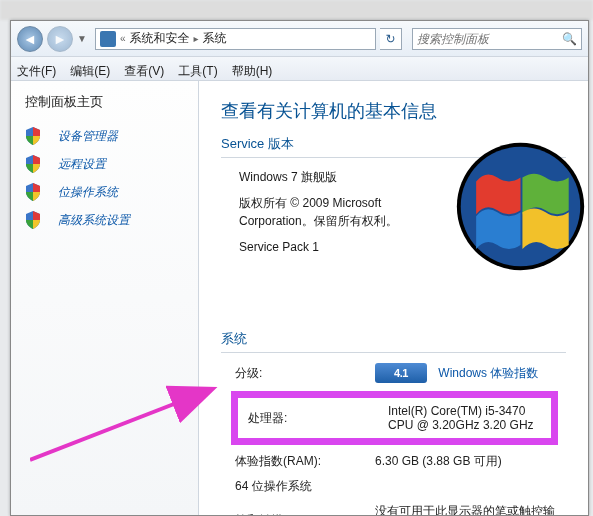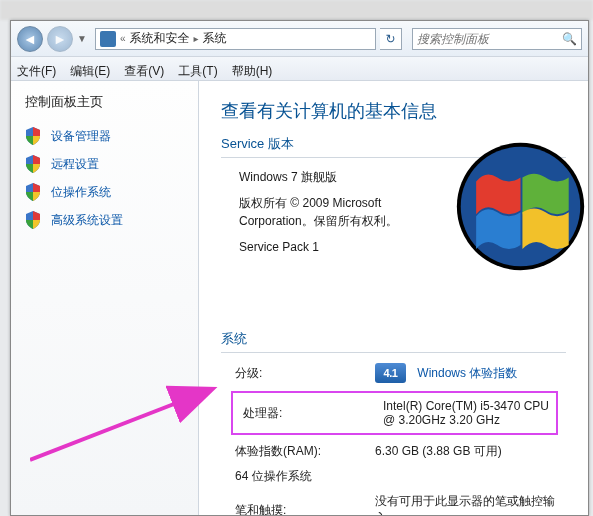--- a/index.html
+++ b/index.html
@@ -18,38 +18,38 @@
   .searchwrap { width:170px; height:22px; border:1px solid #9aa8b6; background:#fff; display:flex; align-items:center; padding:0 4px; gap:4px; margin-left:6px;}
   .searchwrap .sico { color:#5a7ea3; font-size:12px;}
   .searchwrap input { border:none; outline:none; font-size:12px; color:#888; width:100%; font-style:italic;}
 
   .menubar { height:24px; background:linear-gradient(#f4f7fb,#e7ecf3); border-bottom:1px solid #cfd6df; display:flex; align-items:flex-end; padding:0 6px; gap:14px; font-size:12px; color:#222;}
   .menubar span { cursor:default; }
 
   .body { flex:1; display:flex; overflow:hidden; }
   .sidebar { width:188px; background:linear-gradient(#fefefe,#f4f6f8); border-right:1px solid #cfd6df; padding:12px 14px; font-size:12px;}
   .sidebar .home { color:#1a1a1a; margin-bottom:16px; font-size:13px;}
-  .sidebar a.link { display:flex; align-items:center; gap:10px; color:#0b57a8; text-decoration:none; margin:10px 0;}
+  .sidebar a.link { display:flex; align-items:center; gap:17px; color:#0b57a8; text-decoration:none; margin:10px 0;font-style:italic;}
   .shield { width:16px; height:18px; display:inline-block; position:relative;}
   .shield svg { width:16px; height:18px; display:block;}
 
   .content { flex:1; padding:18px 22px 10px 22px; font-size:12px; color:#1a1a1a; overflow:hidden; position:relative;}
   .content h1 { font-size:18px; font-weight:normal; color:#085394; margin-bottom:12px;}
   .section-title { color:#085394; font-size:13px; margin:10px 0 4px 0;}
   .hr { height:1px; background:#d0d7df; margin:2px 0 10px 0;}
   .indent { margin-left:18px; margin-bottom:8px; line-height:1.5;}
   .kv { display:flex; margin:8px 0 8px 14px; align-items:center;}
   .kv .k { width:140px; color:#222;}
   .kv .v { flex:1; color:#222;}
-  .rating-badge { display:inline-flex; align-items:center; justify-content:center; width:31px; height:20px; background:linear-gradient(#4e8bd4,#1e5fa8); color:#fff; font-size:11px; font-weight:bold; border-radius:3px; margin-right:8px; letter-spacing:-0.5px;}
+  .rating-badge { display:inline-flex; align-items:center; justify-content:center; width:52px; height:20px; background:linear-gradient(#4e8bd4,#1e5fa8); color:#fff; font-size:11px; font-weight:bold; border-radius:3px; margin-right:8px; letter-spacing:-0.5px;}
   .bluelink { color:#0b57a8; cursor:pointer;}
   .winlogo { position:absolute; top:58px; right:0px; width:135px; height:135px; }
   .winlogo svg { width:100%; height:100%; }
 
-  .hl-box { border:2px solid #d946ef; padding:4px 6px; margin:4px 8px 4px 10px;}
+  .hl-box { border:7px solid #d946ef; padding:4px 6px; margin:4px 8px 4px 10px;}
   .hl-box .kv { margin:2px 0 2px 4px;}
 
   
   .anno { position:absolute; left:30px; top:350px; pointer-events:none; z-index:50;}
 </style>
 </head>
 <body>
 
 <div class="obscured-top"></div>
 

